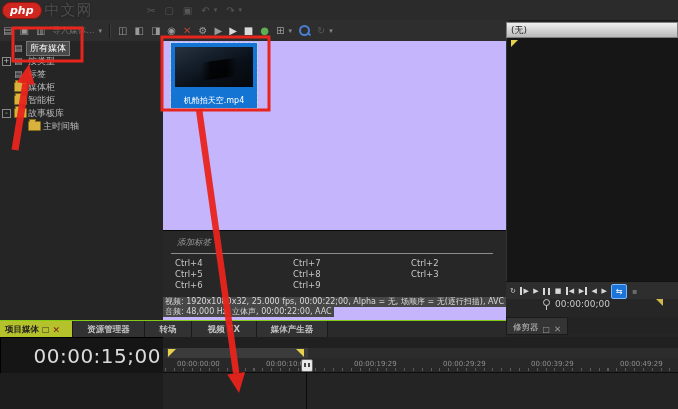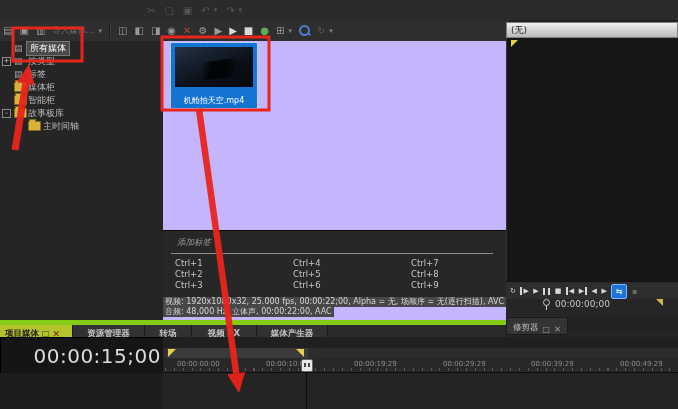--- a/index.html
+++ b/index.html
@@ -47,21 +47,21 @@
      background:linear-gradient(100deg,transparent 30%,#000 45%,#000 70%,transparent 85%);opacity:.8;transform:rotate(-8deg);}
   .thumb-cap{left:0;bottom:2px;width:100%;text-align:center;font-size:8px;color:#fff;white-space:nowrap;}
   .tagsec{left:0;top:189px;width:343px;height:66px;background:#272727;border-top:1px solid #090909;}
   .tagsec .hdr{position:absolute;left:14px;top:6px;font-size:8.5px;font-style:italic;color:#989898;}
   .tagsec .line{position:absolute;left:8px;top:22px;width:322px;height:1px;background:#8d8d8d;}
   .shortcuts{position:absolute;left:12px;top:27px;width:320px;display:grid;
              grid-template-columns:118px 118px 84px;grid-auto-rows:11px;font-size:8.5px;color:#c6c6c6;}
   .infobar{left:0;top:256px;width:343px;font-size:8px;line-height:10px;color:#d8d8d8;}
   .infobar span{background:#474747;padding:0 2px;white-space:nowrap;display:inline-block;margin-bottom:0;}
   
-  .tabbar{left:0;top:320px;width:506px;height:17px;background:#2a2a2a;border-top:5px solid #84cc16;display:flex;}
+  .tabbar{left:0;top:320px;width:506px;height:17px;background:#2a2a2a;border-top:1px solid #84cc16;display:flex;}
   .dtab{height:17px;display:flex;align-items:center;justify-content:center;font-size:8.5px;color:#c0c0c0;
         background:#323232;border-right:1px solid #1a1a1a;gap:3px;font-weight:bold;}
   .dtab.active{background:#b5c22b;color:#222;font-weight:bold;justify-content:flex-start;padding-left:5px;}
   .dtab.active .mini{font-weight:normal;color:#333;font-size:8px;}
   .dtab.active .minix{color:#7a1d14;font-weight:bold;font-size:9px;}
   
   .tcbox{left:0;top:337px;width:160px;height:35px;background:#151515;border:1px solid #000;
          display:flex;align-items:center;justify-content:flex-end;padding-right:9px;
          font-size:20px;color:#dcdcdc;letter-spacing:.5px;}
   .bl-fill{left:0;top:373px;width:163px;height:36px;background:#1d1d1d;}
@@ -105,20 +105,24 @@
   .rtab .mini{color:#999;font-size:8px;} .rtab .minix{color:#999;font-weight:bold;}
   
   #annot{left:0;top:0;width:678px;height:409px;pointer-events:none;}
 </style>
 </head>
 <body>
 
 <div id="app">
 
   <div class="abs topbar">
+    <div class="abs logo">
+      <span class="logo-php">php</span>
+      <span class="logo-cn">中文网</span>
+    </div>
     <div class="abs tb1-icons">
       <span>✂</span>
       <span>▢</span>
       <span>▣</span>
       <span>↶</span>
       <span class="dd">▾</span>
       <span>↷</span>
       <span class="dd">▾</span>
     </div>
   </div>
@@ -182,21 +186,20 @@
 
   <div class="abs mediapanel">
     <div class="abs thumb">
       <div class="abs thumb-img"></div>
       <div class="abs thumb-cap">机舱拍天空.mp4</div>
     </div>
     <div class="abs tagsec">
       <span class="hdr">添加标签</span>
       <div class="line"></div>
       <div class="shortcuts">
-        <span>Ctrl+1</span>
         <span>Ctrl+4</span>
         <span>Ctrl+7</span>
         <span>Ctrl+2</span>
         <span>Ctrl+5</span>
         <span>Ctrl+8</span>
         <span>Ctrl+3</span>
         <span>Ctrl+6</span>
         <span>Ctrl+9</span>
       </div>
     </div>

